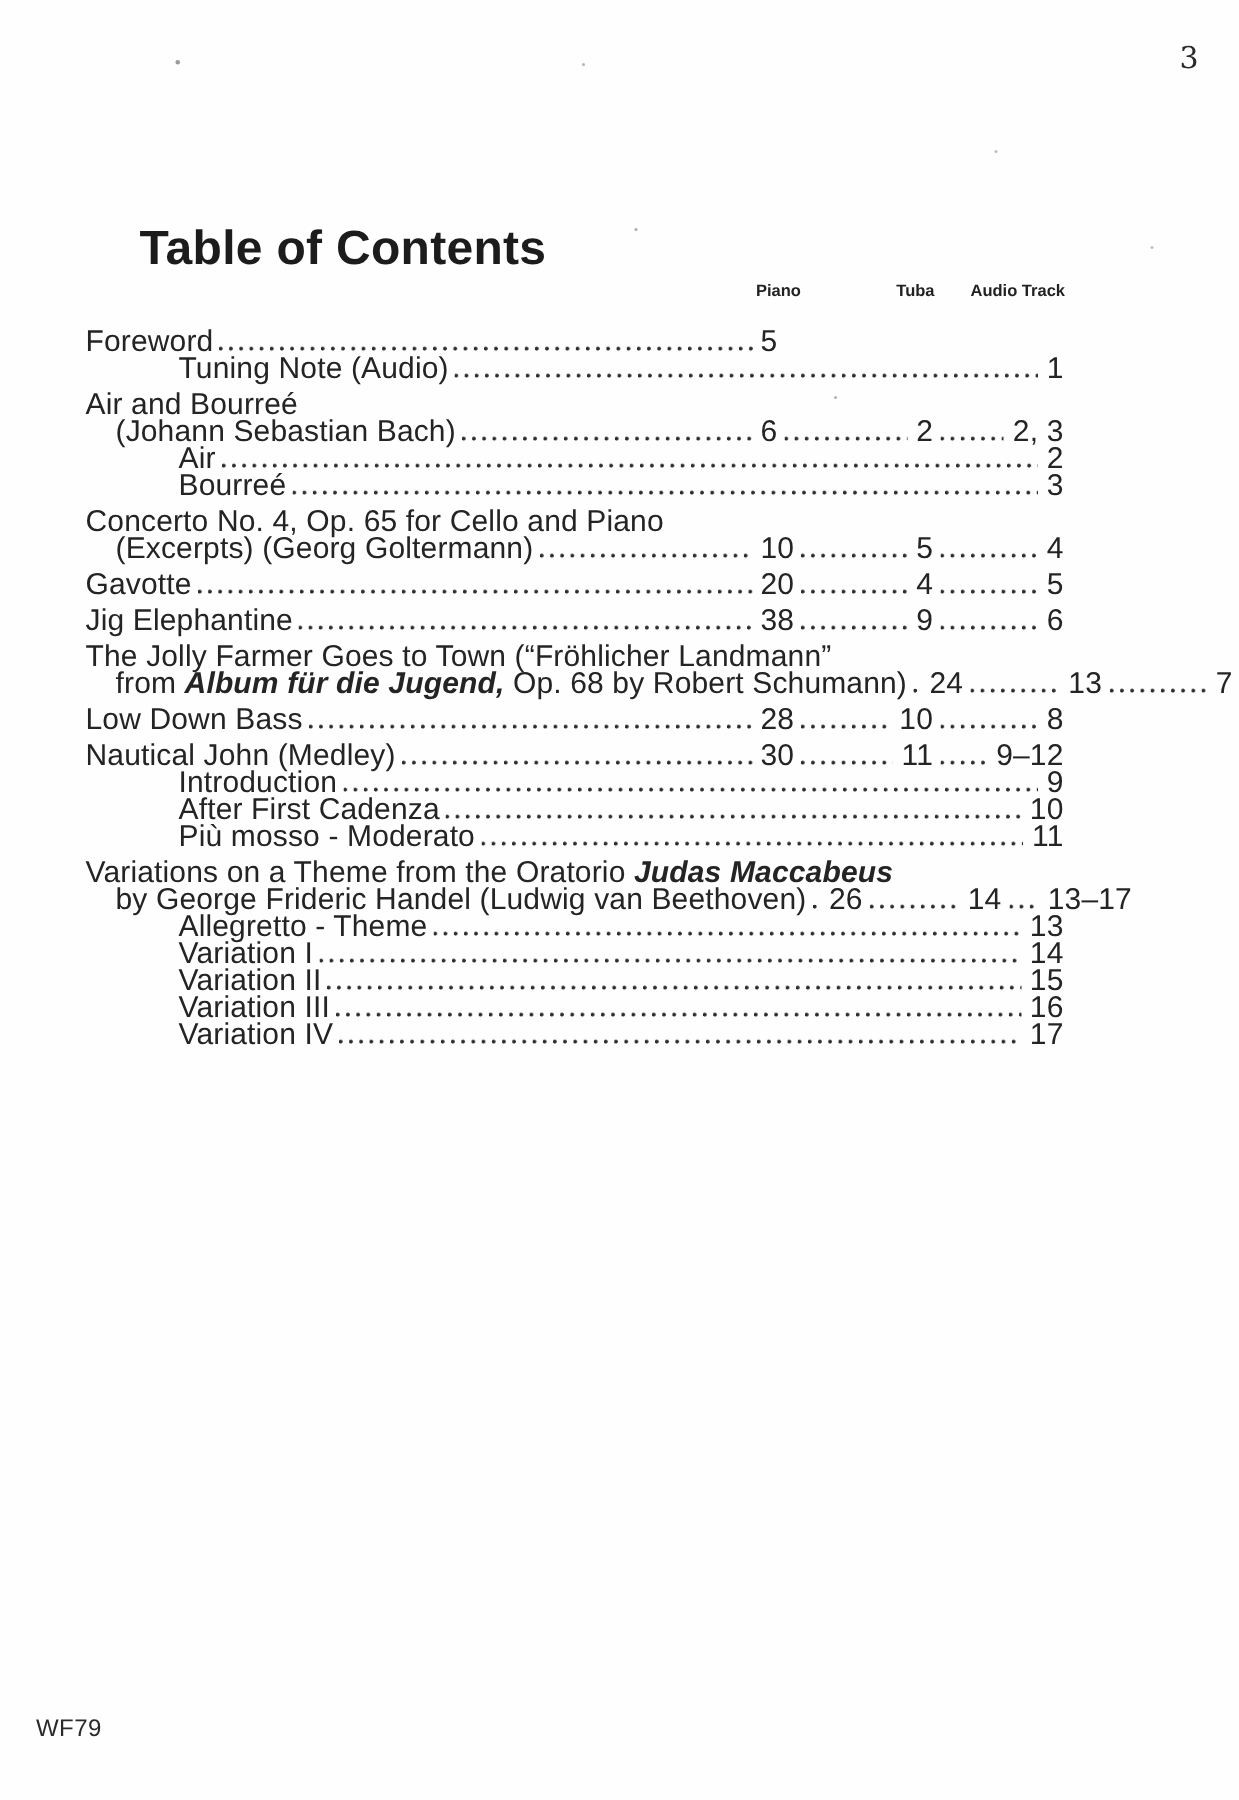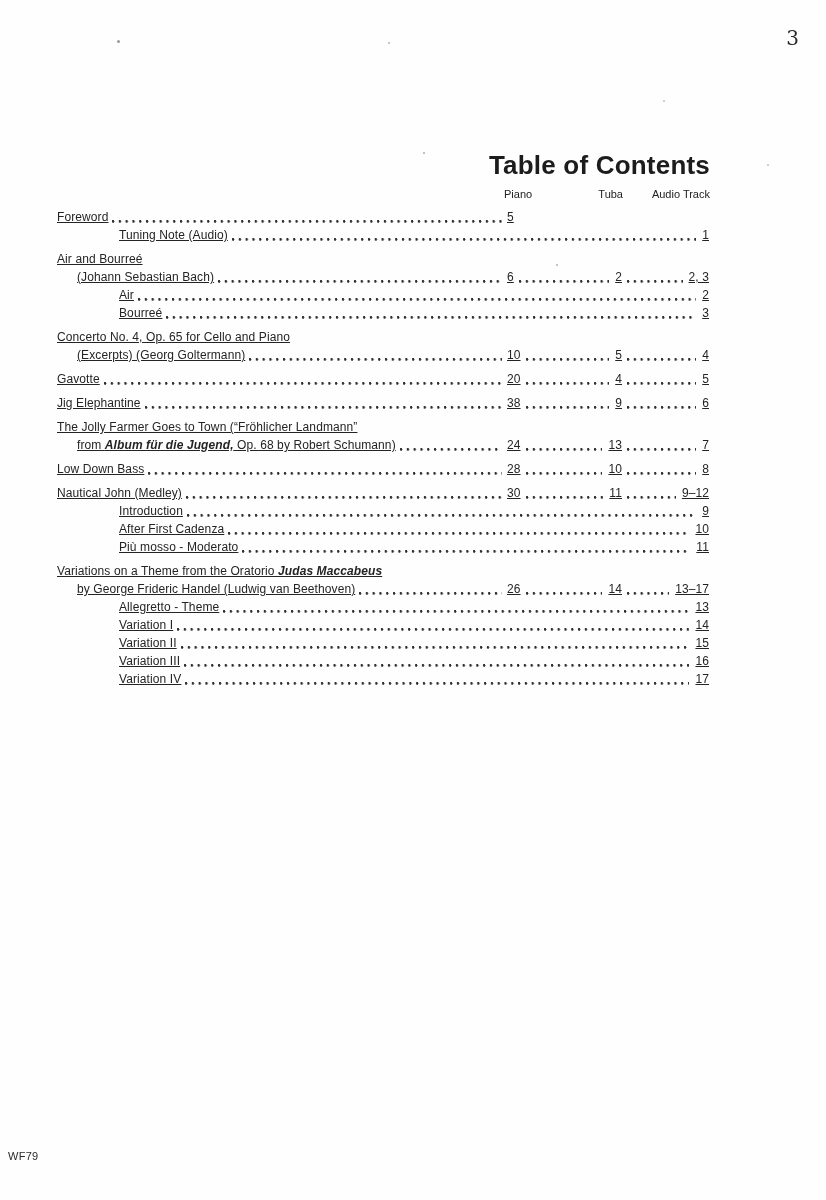--- a/index.html
+++ b/index.html
@@ -17,55 +17,55 @@
   .page-number {
     position: absolute;
     top: 26px;
     right: 27px;
     font-family: "DejaVu Serif", serif;
     font-size: 20px;
     color: #2a2a2a;
   }
   .plate-number {
     position: absolute;
-    left: 8px;
+    left: 24px;
     bottom: 38px;
-    font-size: 11px;
+    font-size: 16px;
     letter-spacing: 0.3px;
     color: #2a2a2a;
   }
   .content {
     position: absolute;
     left: 57px;
     top: 150px;
     width: 653px;
   }
   .toc-title {
-    font-size: 26px;
+    font-size: 32px;
     line-height: 30px;
     font-weight: bold;
-    text-align: right;
+    text-align: left;
     margin-left: 36px;
     letter-spacing: 0.2px;
     color: #1c1c1c;
   }
   .col-headers {
     position: relative;
     height: 13px;
     margin-top: 8px;
-    margin-bottom: 7px;
+    margin-bottom: 18px;
     font-size: 11px;
-    font-weight: normal;
+    font-weight: bold;
     color: #222;
   }
   .h-piano { position: absolute; left: 447px; top: 0; }
   .h-tuba  { position: absolute; right: 87px; top: 0; }
   .h-audio { position: absolute; right: 0;  top: 0; }
 
-  .rows { font-size: 12px; letter-spacing: 0.1px; text-decoration: underline; }
+  .rows { font-size: 20px; letter-spacing: 0.1px; }
   .row {
     display: flex;
     align-items: baseline;
     line-height: 18px;
     white-space: nowrap;
   }
   .row.group { margin-top: 6px; }
   .title { flex: 0 0 auto; }
   .ind1 { margin-left: 20px; }
   .ind2 { margin-left: 62px; }

